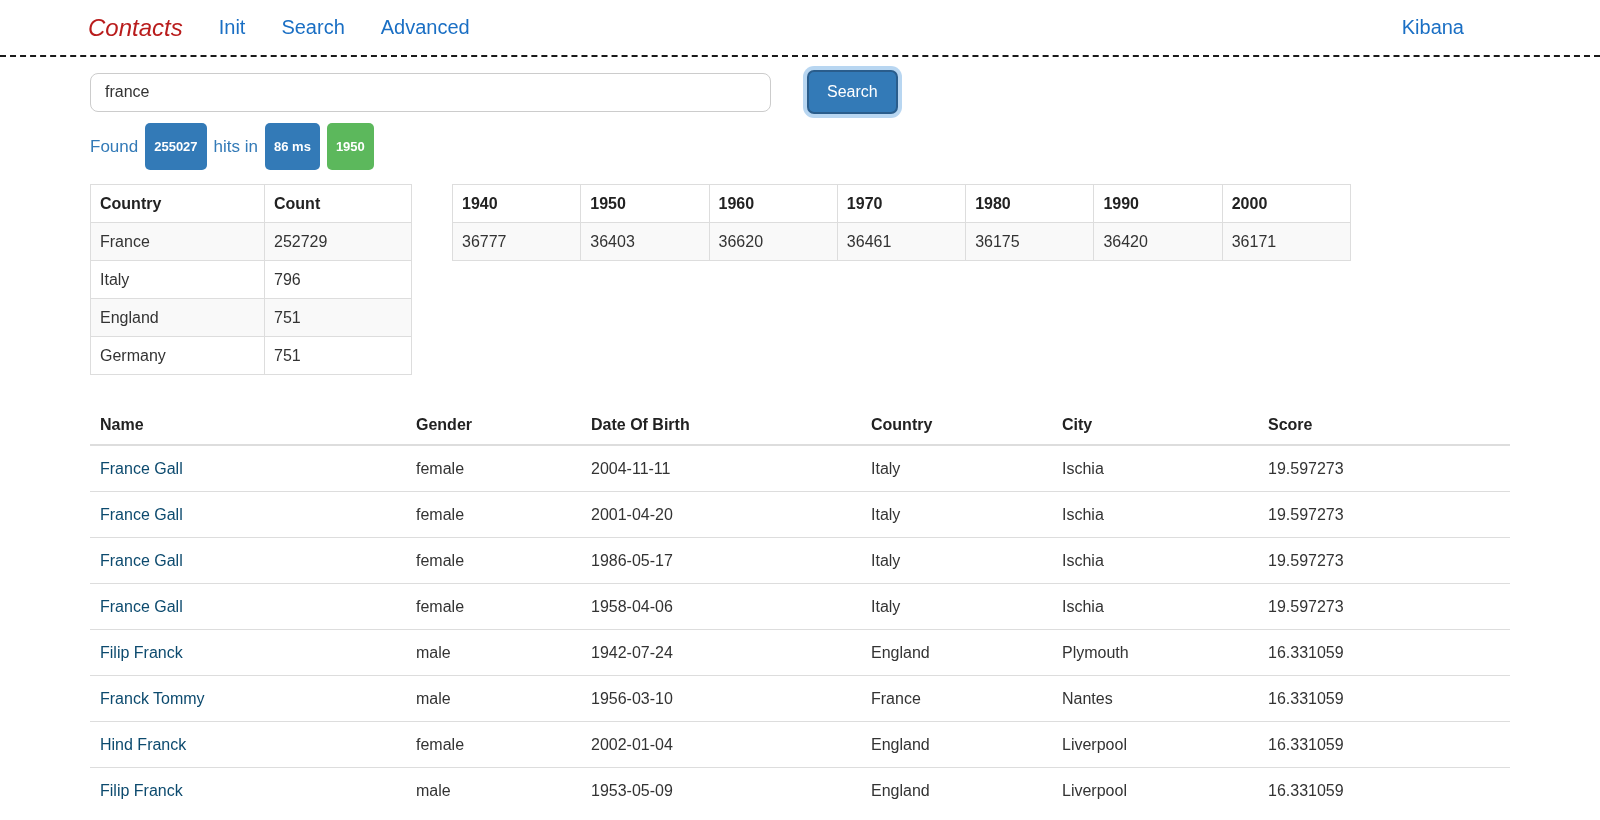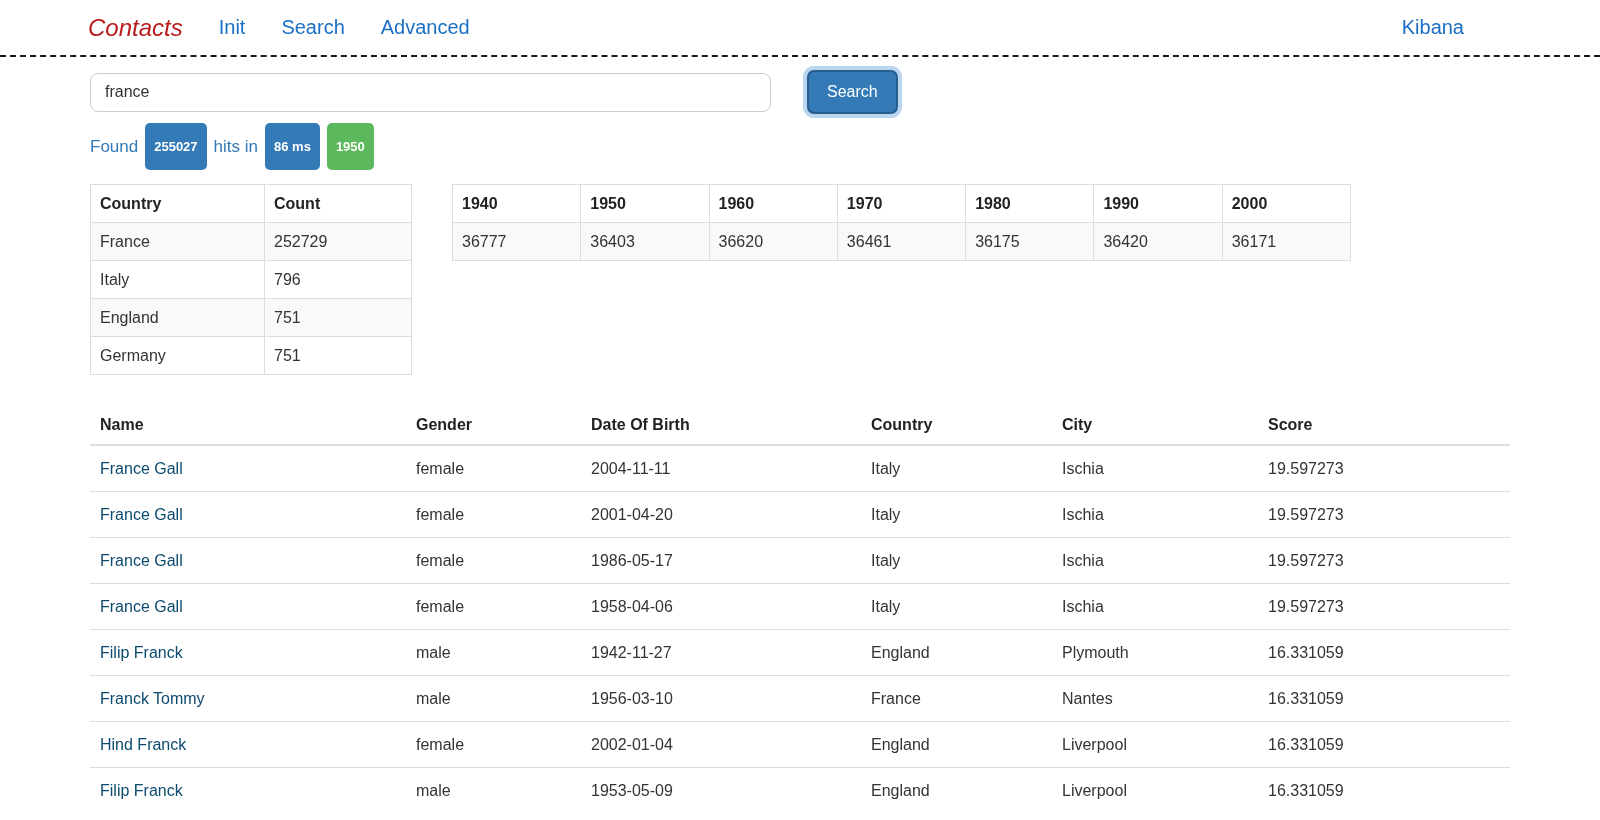--- a/index.html
+++ b/index.html
@@ -278,21 +278,21 @@
       <td><a>France Gall</a></td>
       <td>female</td>
       <td>1958-04-06</td>
       <td>Italy</td>
       <td>Ischia</td>
       <td>19.597273</td>
     </tr>
     <tr>
       <td><a>Filip Franck</a></td>
       <td>male</td>
-      <td>1942-11-27</td>
+      <td>1942-07-24</td>
       <td>England</td>
       <td>Plymouth</td>
       <td>16.331059</td>
     </tr>
     <tr>
       <td><a>Franck Tommy</a></td>
       <td>male</td>
       <td>1956-03-10</td>
       <td>France</td>
       <td>Nantes</td>

